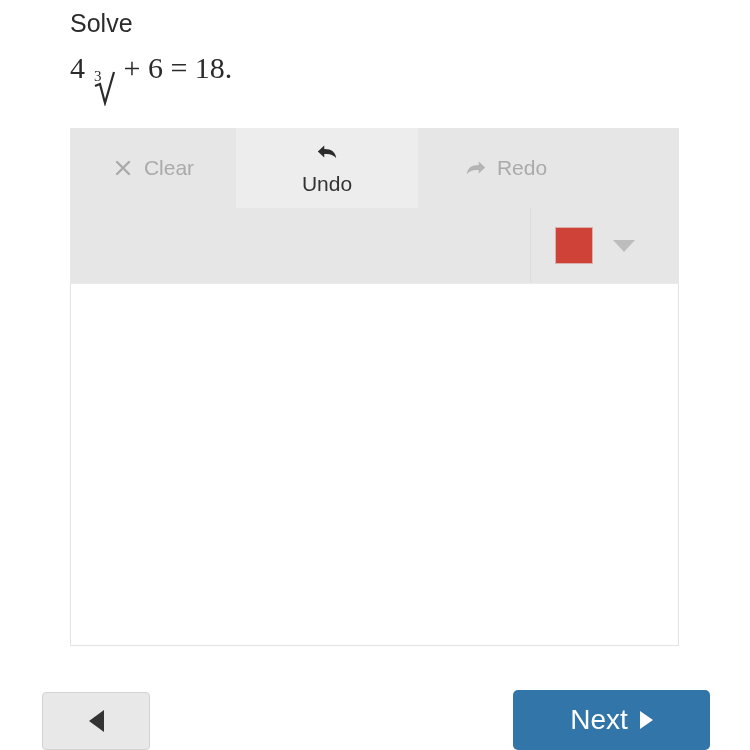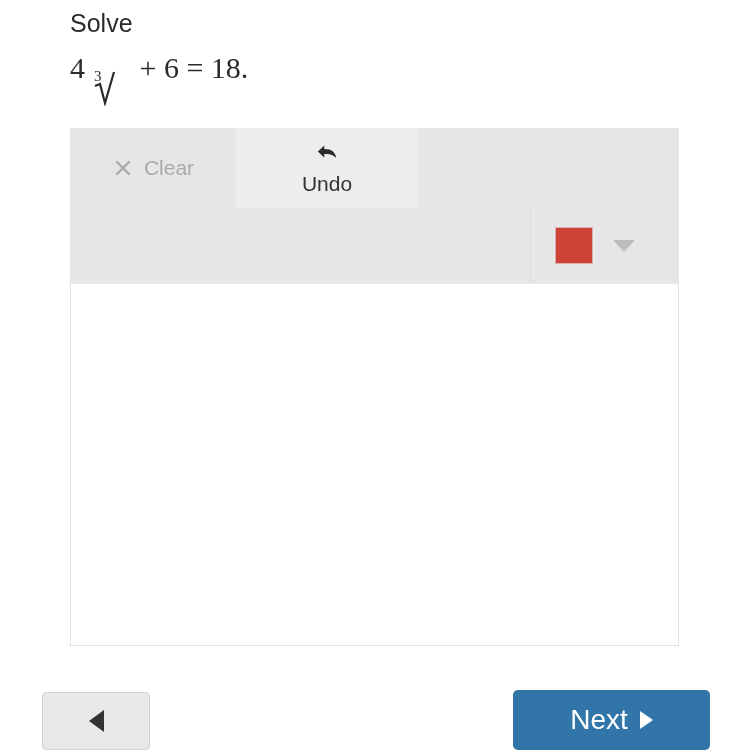--- a/index.html
+++ b/index.html
@@ -77,21 +77,21 @@
   .radical-sign svg { display: block; }
 
   .radicand {
     border-top: 2px solid #2b2b2b;
     padding: 2px 4px 0 3px;
     margin-left: -1px;
     position: relative;
     top: 6px;
     font-size: 30px;
   }
-  .math-rest { margin-left: 24px; }
+  .math-rest { margin-left: 8px; }
   .math-period { }
 
   
   .sketch-panel {
     position: absolute;
     left: 70px;
     top: 128px;
     width: 609px;
     height: 518px;
   }
@@ -277,20 +277,29 @@
         <div class="tool-btn undo">
           <span class="tool-icon">
             <svg width="24" height="20" viewBox="0 0 24 20">
               <path d="M9 3 L2 9.5 L9 16 L9 12.3 C14 11.6 18.5 12.6 22 16.5
                        C21.4 10.2 16.7 6.6 9 6.7 Z" fill="#2b2b2b"></path>
             </svg>
           </span>
           <span class="tool-label">Undo</span>
         </div>
 
+        <div class="tool-btn redo">
+          <span class="tool-icon">
+            <svg width="24" height="20" viewBox="0 0 24 20">
+              <path d="M15 3 L22 9.5 L15 16 L15 12.3 C10 11.6 5.5 12.6 2 16.5
+                       C2.6 10.2 7.3 6.6 15 6.7 Z" fill="#b4b4b4"></path>
+            </svg>
+          </span>
+          <span class="tool-label">Redo</span>
+        </div>
 
       </div>
 
       <div class="toolbar-row2">
         <div class="color-group">
           <div class="color-swatch"></div>
           <div class="color-caret"></div>
         </div>
       </div>
 

